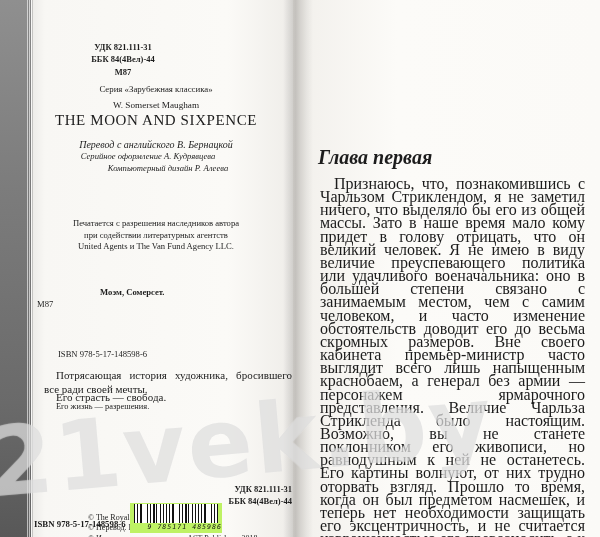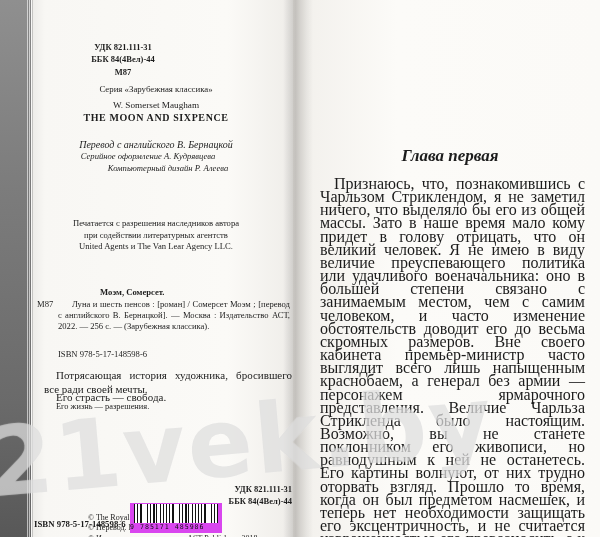--- a/index.html
+++ b/index.html
@@ -21,44 +21,44 @@
 
   .abs{position:absolute;}
   .c{text-align:center;}
   .pre{white-space:pre-line;margin-top:32px;}
   .j{text-align:justify;}
 
   
   .imprint-top{left:48px;top:9px;width:150px;font-size:8.5px;font-weight:bold;line-height:1.45;}
   .series{left:36px;top:84px;width:240px;font-size:8.8px;}
   .author-en{left:36px;top:100px;width:240px;font-size:9.2px;}
-  .title-en{left:36px;top:112px;width:240px;font-size:10px;font-weight:bold;letter-spacing:.6px;}
+  .title-en{left:36px;top:112px;width:240px;font-size:15px;font-weight:normal;letter-spacing:.6px;}
   .credit1{left:36px;top:139px;width:240px;font-size:10px;font-style:italic;}
   .credit2{left:28px;top:151px;width:240px;font-size:8.6px;font-style:italic;}
   .credit3{left:48px;top:163px;width:240px;font-size:8.6px;font-style:italic;}
   .permission{left:40px;top:186px;width:232px;font-size:8.6px;line-height:1.35;}
   .cat-author{left:72px;top:287px;width:210px;font-size:8.6px;font-weight:bold;padding-left:28px;}
   .cat-code{left:37px;top:299px;font-size:8.6px;}
   .cat-entry{left:58px;top:299px;width:232px;font-size:8.6px;line-height:1.28;text-indent:14px;}
   .isbn-mid{left:58px;top:349px;width:232px;font-size:8.6px;}
   .ann-intro{left:44px;top:369px;width:248px;font-size:11px;line-height:1.26;text-indent:12px;}
   .ann-0{left:44px;top:391px;width:248px;font-size:11px;text-indent:12px;}
   .ann-1{left:44px;top:402px;width:248px;font-size:8.4px;text-indent:12px;}
   .ann-2{left:44px;top:413px;width:248px;font-size:8.4px;text-indent:12px;}
   .ann-3{left:44px;top:424px;width:248px;font-size:8.4px;line-height:1.26;text-indent:12px;}
   .imprint-bottom{left:120px;top:452px;width:172px;font-size:8.5px;font-weight:bold;text-align:right;line-height:1.4;}
   .copy-block{left:88px;top:481px;width:210px;font-size:8.0px;line-height:1.3;}
   .isbn-bottom{left:34px;top:519px;font-size:8.8px;font-weight:bold;}
-  .barcode-wrap{left:130px;top:503px;width:92px;height:30px;background:#d946ef;text-align:left;}
+  .barcode-wrap{left:130px;top:503px;width:92px;height:30px;background:#bef264;text-align:right;font-style:italic;}
   .barcode-bars{width:84px;height:19px;margin:1px auto 0;
     background:repeating-linear-gradient(90deg,#111 0 1.4px,#fff 1.4px 3.2px,#111 3.2px 4px,#fff 4px 6.4px);}
   .barcode-num{font-family:"DejaVu Sans Mono", monospace;font-size:6.6px;letter-spacing:1px;color:#111;}
 
   
-  .chapter-title{left:318px;top:146px;width:264px;font-size:17px;font-style:italic;font-weight:bold;text-align:center;}
+  .chapter-title{left:318px;top:146px;width:264px;font-size:20px;font-style:italic;font-weight:bold;text-align:left;}
   .body-par{left:320px;top:177px;width:265px;font-size:16px;line-height:13.15px;text-indent:14px;}
 
   
   .watermark{
     position:absolute;left:-14px;top:408px;width:660px;
     font-family:"DejaVu Sans", sans-serif;font-size:96px;font-weight:bold;
     color:rgba(185,185,185,0.34);
     text-shadow:0 0 1px rgba(255,255,255,0.6);
     transform:rotate(-5deg);transform-origin:left center;
     letter-spacing:2px;pointer-events:none;white-space:nowrap;z-index:9;
@@ -79,25 +79,24 @@
 ББК 84(4Вел)-44
 М87</div>
   <div class="abs series c">Серия «Зарубежная классика»</div>
   <div class="abs author-en c">W. Somerset Maugham</div>
   <div class="abs title-en c">THE MOON AND SIXPENCE</div>
   <div class="abs credit1 c">Перевод с английского В. Бернацкой</div>
   <div class="abs credit2 c">Серийное оформление А. Кудрявцева</div>
   <div class="abs credit3 c">Компьютерный дизайн Р. Алеева</div>
   <div class="abs permission c pre">Печатается с разрешения наследников автора
 при содействии литературных агентств
-United Agents и The Van Lear Agency LLC.</div>
+United Agents и The Van Fund Agency LLC.</div>
 
   <div class="abs cat-author">Моэм, Сомерсет.</div>
   <div class="abs cat-code">М87</div>
-  <div class="abs cat-entry j">Луна и шесть пенсов : [роман] / Сомерсет Моэм ; [перевод с английского В. Бернацкой]. — Москва : Издательство АСТ, 2022. — 256 с. — (Зарубежная классика).</div>
   <div class="abs isbn-mid">ISBN 978-5-17-148598-6</div>
 
   <div class="abs ann-intro j">Потрясающая история художника, бросившего все ради своей мечты.</div>
   <div class="abs ann-0">Его страсть — свобода.</div>
   <div class="abs ann-1">Его жизнь — разрешения.</div>
 
   <div class="abs imprint-bottom pre">УДК 821.111-31
 ББК 84(4Вел)-44</div>
   <div class="abs copy-block pre">© The Royal Literary Fund, 1919
 © Перевод. В. Бернацкая, 2021

